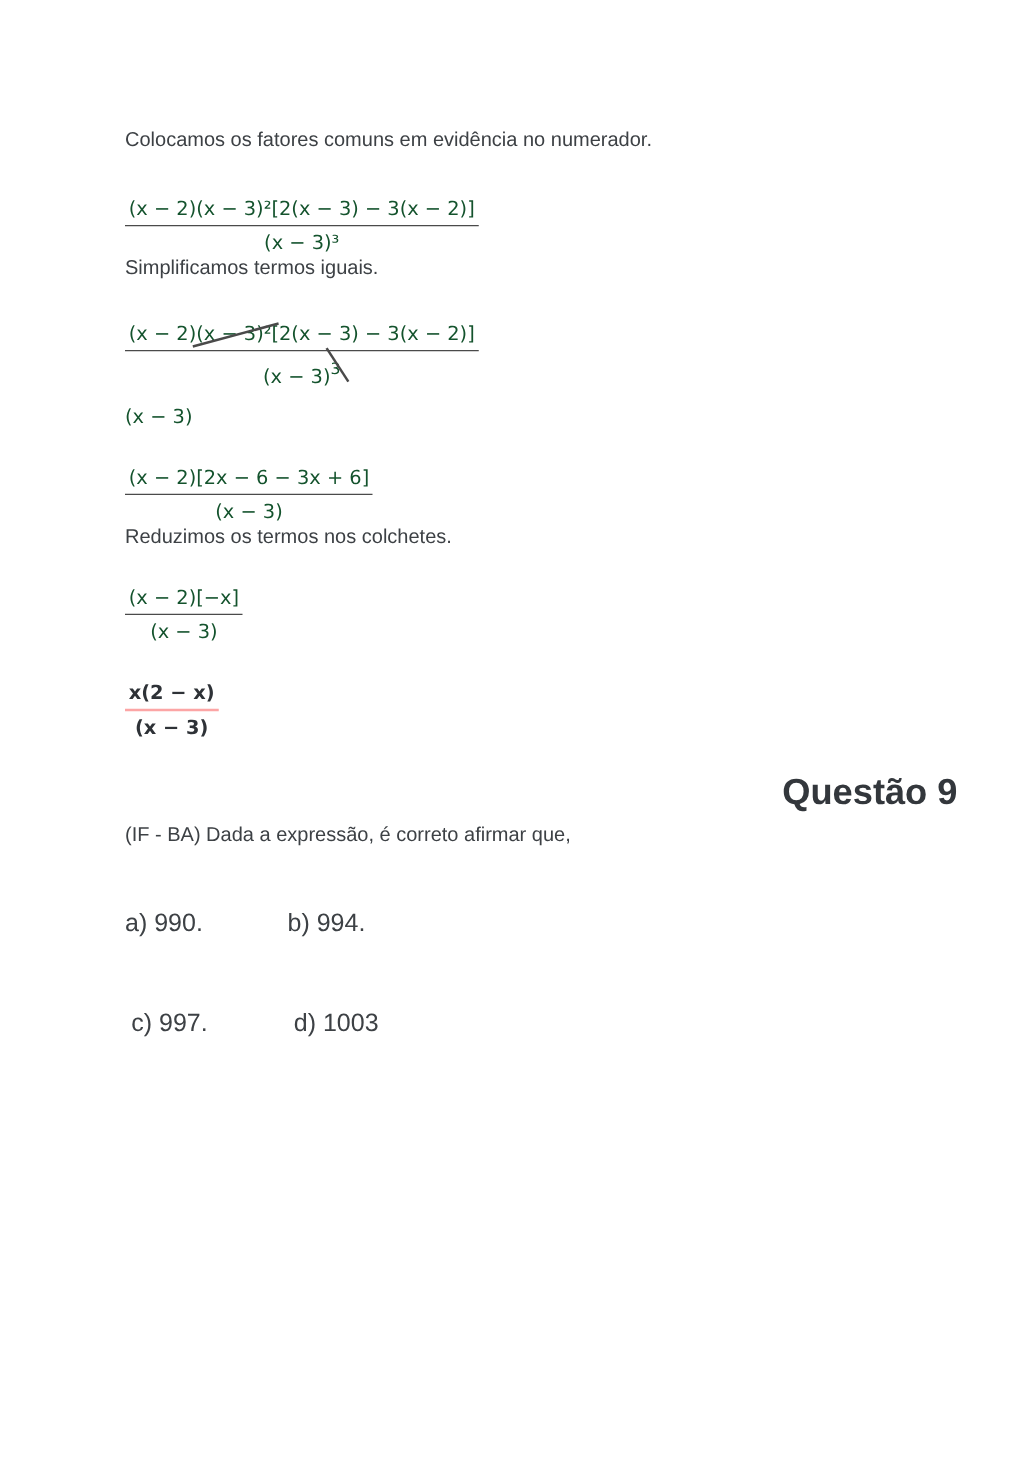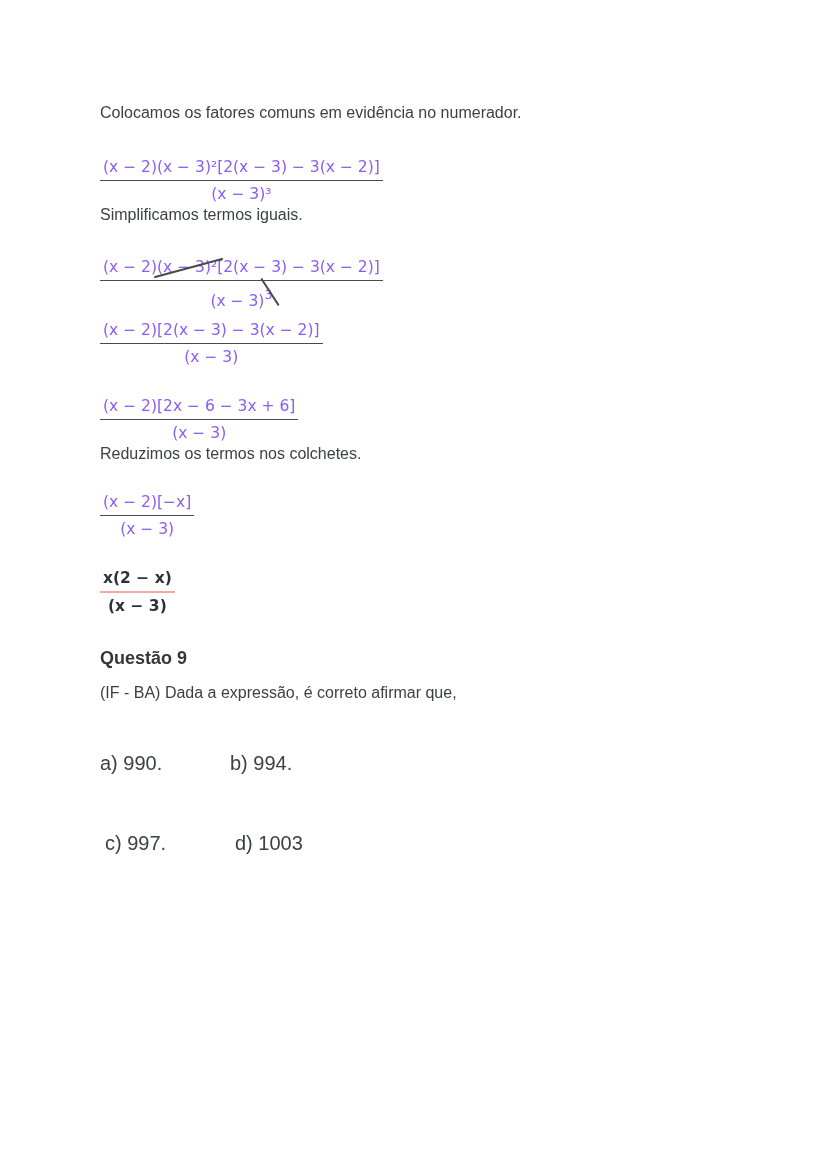--- a/index.html
+++ b/index.html
@@ -17,21 +17,21 @@
     margin:0;
     font-size:16px;
     line-height:20px;
     color:#3d4145;
   }
   
   .eq{
     margin:0;
     font-family:"DejaVu Sans",sans-serif;
     font-size:15.5px;
-    color:#8b5cf6;
+    color:#14532d;
   }
   .frac{
     display:inline-block;
     text-align:center;
     line-height:21px;
     vertical-align:baseline;
   }
   .frac .num{
     display:block;
     white-space:nowrap;
@@ -59,24 +59,25 @@
     width:1.7px;height:32px;
     background:#4a4a4a;
     transform:rotate(-33deg);
   }
   
   .eq-bold{color:#2e3237;font-weight:700;}
   .eq-bold .frac .num{border-bottom:2px solid #fca5a5;}
   
   h2.q-heading{
     margin:26px 0 0 0;
-    font-size:18px;
+    font-size:29px;
     line-height:30px;
     font-weight:700;
     color:#33373c;
+    text-align:right;
   }
   
   .q-line{
     margin:10px 0 0 0;
     font-size:16px;
     line-height:20px;
     color:#3d4145;
     white-space:nowrap;
   }
   .q-line .frac{margin:0 5px 0 8px;}
@@ -108,21 +109,20 @@
 
   <div class="eq mt-32">
     <span class="frac">
       <span class="num"><span>(x − 2)</span><span class="cancel-wrap"><span>(x − 3)²</span><i class="strike-rise"></i></span><span>[2(x − 3) − 3(x − 2)]</span></span>
       <span class="den"><span>(x − 3)</span><span class="cancel-exp"><span class="sup-exp">3</span><i class="strike-fall"></i></span></span>
     </span>
   </div>
 
   <div class="eq mt-8">
     <span class="frac">
-      <span class="num">(x − 2)[2(x − 3) − 3(x − 2)]</span>
       <span class="den">(x − 3)</span>
     </span>
   </div>
 
 
   <div class="eq mt-28">
     <span class="frac">
       <span class="num">(x − 2)[2x − 6 − 3x + 6]</span>
       <span class="den">(x − 3)</span>
     </span>

